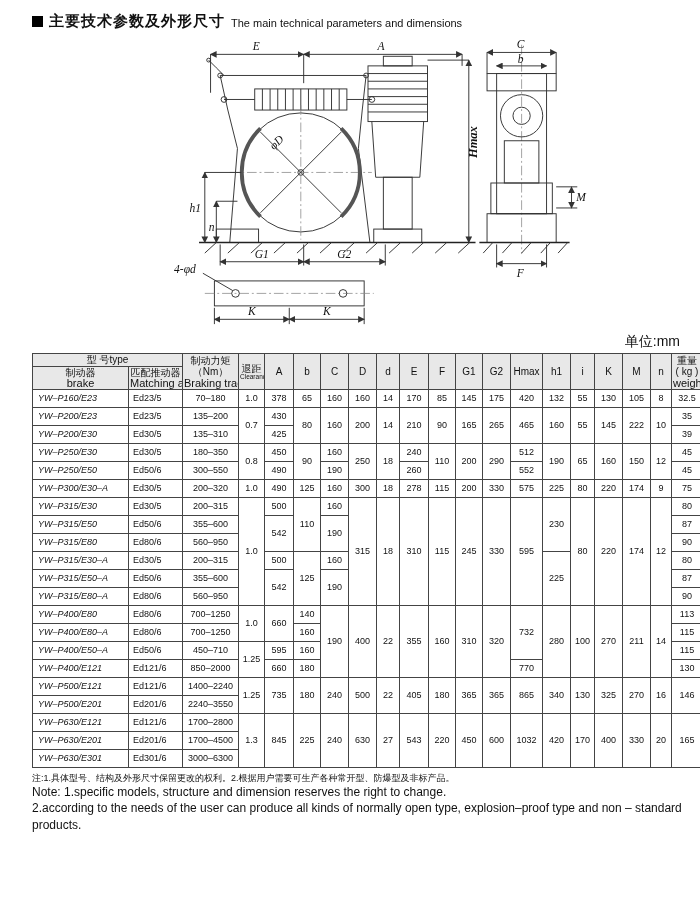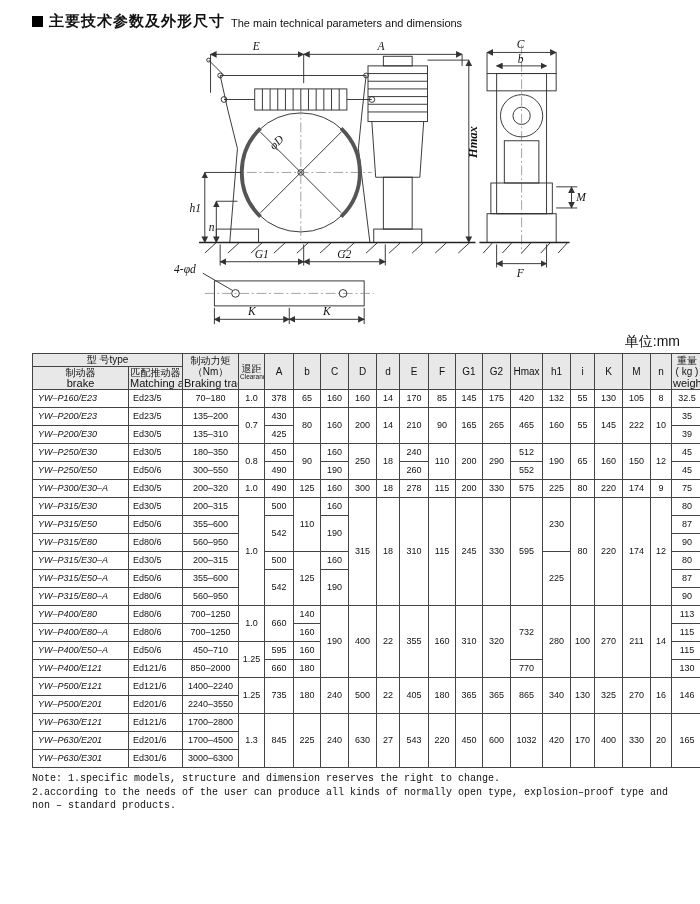--- a/index.html
+++ b/index.html
@@ -33,21 +33,21 @@
     overflow:hidden; white-space:nowrap;
   }
   td { height:18px; }
   thead th { background:#e8e8e8; font-weight:normal; font-size:10px; }
   thead .en { font-size:11px; line-height:1; }
   thead .tiny { font-size:6.5px; }
   td.c-model { text-align:left; padding-left:5px;font-style:italic; }
   td.c-matcher { text-align:left; padding-left:4px;margin-top:8px; }
 
   .notes { margin-top:4px; font-size:9px; line-height:1.35; }
-  .notes .en-line { font-size:10px;font-family:Liberation Mono, monospace; }
+  .notes .en-line { font-size:12px; }
 </style>
 </head>
 <body>
 
 <div class="page">
 
   <div class="title-row">
     <span class="bullet"></span>
     <span class="title-zh">主要技术参数及外形尺寸</span>
     <span class="title-en">The main technical parameters and dimensions</span>
@@ -546,17 +546,18 @@
         </tr>
         <tr>
           <td class="c-model">YW–P630/E301</td>
           <td class="c-matcher">Ed301/6</td>
           <td>3000–6300</td>
         </tr>
       </tbody>
   </table>
 
   <div class="notes">
+    <div>注:1.具体型号、结构及外形尺寸保留更改的权利。2.根据用户需要可生产各种常开型、防爆型及非标产品。</div>
     <div class="en-line">Note: 1.specific models, structure and dimension reserves the right to change.</div>
     <div class="en-line">2.according to the needs of the user can produce all kinds of normally open type, explosion–proof type and non – standard products.</div>
   </div>
 
 </div>
 
 </body></html>

